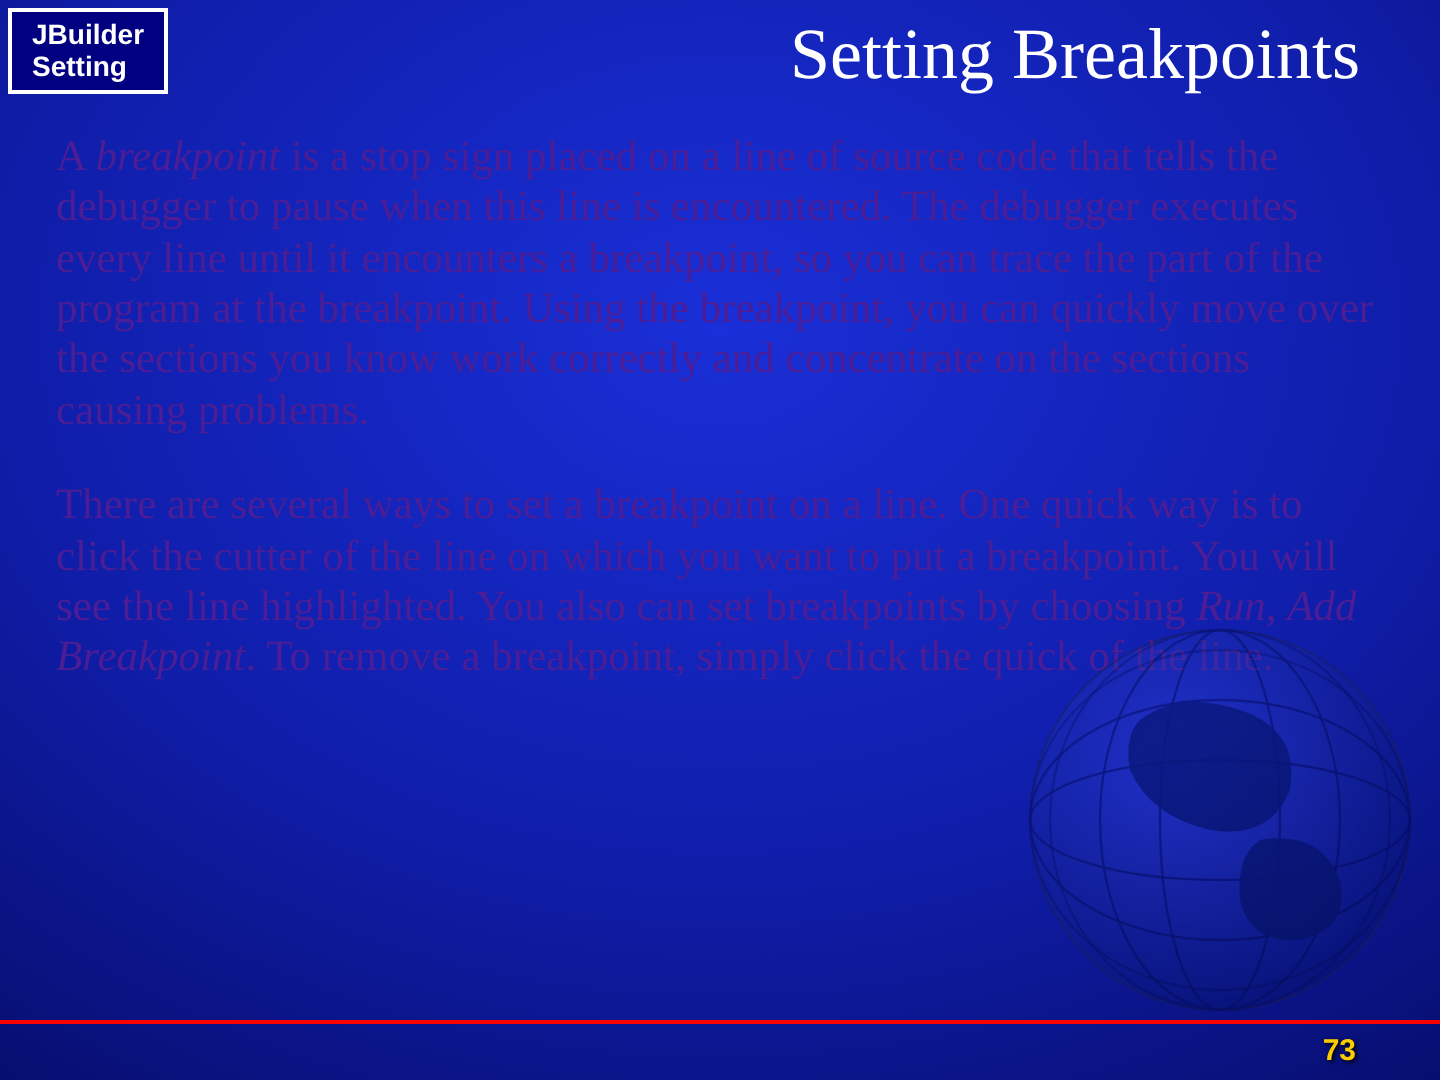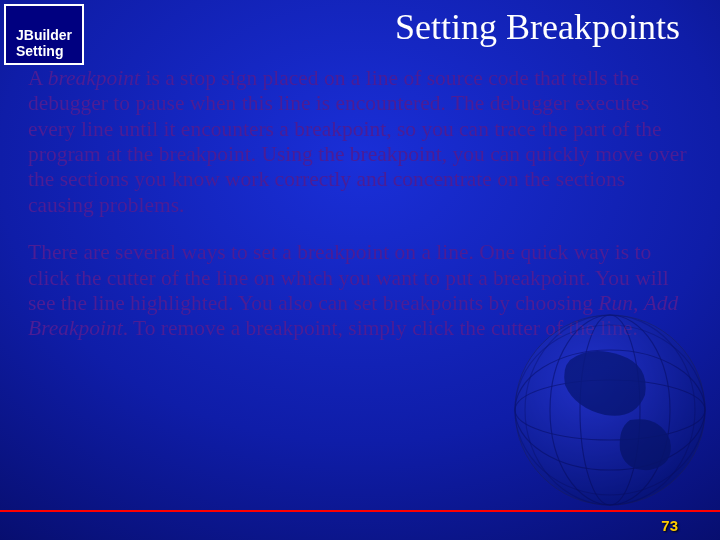--- a/index.html
+++ b/index.html
@@ -11,21 +11,21 @@
     color: #ffffff;
     position: relative;
     overflow: hidden;
   }
   .badge {
     position: absolute;
     top: 4px;
     left: 4px;
     background: #000080;
     border: 2px solid #ffffff;
-    padding: 21px 10px 4px 10px;
+    padding: 3px 10px 4px 10px;
     font-family: Arial, sans-serif;
     font-size: 14px;
     font-weight: bold;
     line-height: 1.15;
     color: #ffffff;
   }
   .title {
     text-align: right;
     font-size: 36px;
     color: #ffffff;
@@ -79,21 +79,21 @@
   <div>Setting</div>
 </div>
 
 <h1 class="title">Setting Breakpoints</h1>
 
 <div class="content">
   <p class="para1">
     <span>A </span><span class="term">breakpoint</span><span> is a stop sign placed on a line of source code that tells the debugger to pause when this line is encountered. The debugger executes every line until it encounters a breakpoint, so you can trace the part of the program at the breakpoint. Using the breakpoint, you can quickly move over the sections you know work correctly and concentrate on the sections causing problems.</span>
   </p>
   <p class="para2">
-    <span>There are several ways to set a breakpoint on a line. One quick way is to click the cutter of the line on which you want to put a breakpoint. You will see the line highlighted. You also can set breakpoints by choosing </span><span class="term">Run</span><span>, </span><span class="term">Add Breakpoint</span><span>. To remove a breakpoint, simply click the cutter of the line.</span>
+    <span>There are several ways to set a breakpoint on a line. One quick way is to click the cutter of the line on which you want to put a breakpoint. You will see the line highlighted. You also can set breakpoints by choosing </span><span class="term">Run</span><span>, </span><span class="term">Add Breakpoint</span><span>. To remove a breakpoint, simply click the quick of the line.</span>
   </p>
 </div>
 
 <svg class="globe" viewBox="0 0 200 200">
   <defs>
     <radialGradient id="gg" cx="40%" cy="35%" r="70%">
       <stop offset="0%" stop-color="#4455ff"></stop>
       <stop offset="100%" stop-color="#001060"></stop>
     </radialGradient>
   </defs>

